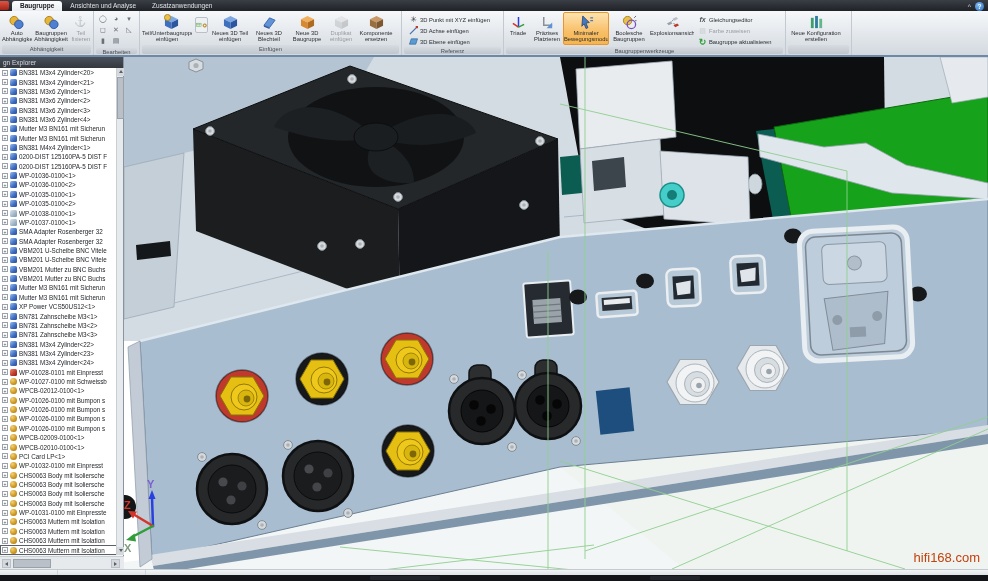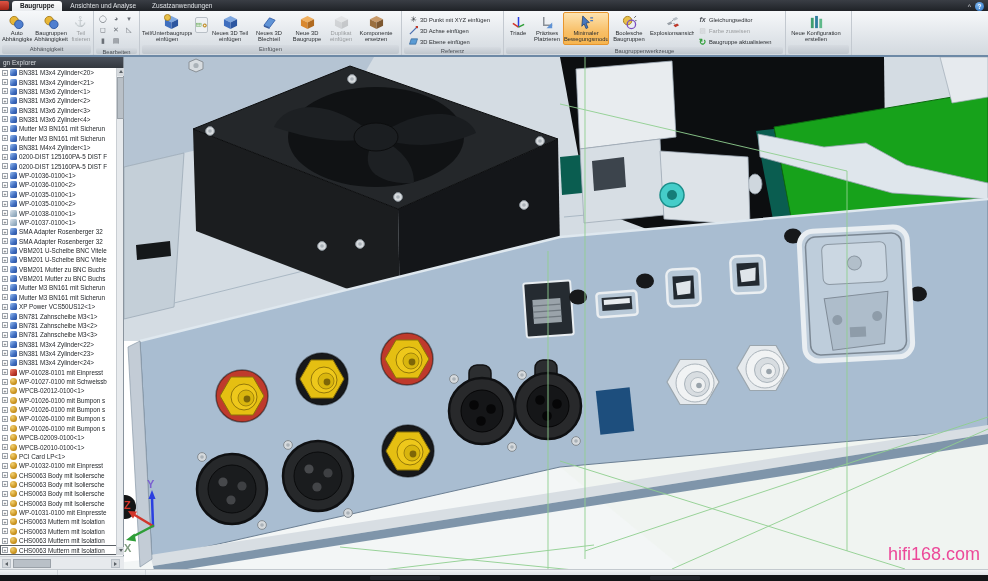--- a/index.html
+++ b/index.html
@@ -71,21 +71,21 @@
   .harr.left { left:2px; } .harr.right { right:4px; }
   #hthumb { position:absolute; left:13px; top:2px; width:38px; height:9px; background:#b9c0c7; border:1px solid #9aa1a8; }
   .tri { width:0; height:0; margin:2px auto; }
   .tri.up    { border-left:2.5px solid transparent; border-right:2.5px solid transparent; border-bottom:3.5px solid #5a6066; }
   .tri.down  { border-left:2.5px solid transparent; border-right:2.5px solid transparent; border-top:3.5px solid #5a6066; }
   .tri.left  { border-top:2.5px solid transparent; border-bottom:2.5px solid transparent; border-right:3.5px solid #5a6066; margin-top:2px; }
   .tri.right { border-top:2.5px solid transparent; border-bottom:2.5px solid transparent; border-left:3.5px solid #5a6066; margin-top:2px; }
 
   
   #viewport { position:absolute; left:124px; top:57px; width:864px; height:512px; background:#fff; overflow:hidden; }
-  #watermark { position:absolute; right:8px; bottom:4px; font-size:18px; color:#ec4899; }
+  #watermark { position:absolute; right:8px; bottom:4px; font-size:13px; color:#c2410c; }
 
   
   #statusbar { position:absolute; left:0; top:569px; width:988px; height:6px; background:linear-gradient(#f2f4f5,#dfe3e6);
     border-top:1px solid #c3c9ce; display:flex; }
   .st-cell { height:100%; border-right:1px solid #cfd4d8; }
   #taskbar { position:absolute; left:0; top:575px; width:988px; height:6px; background:var(--taskbar); }
   .tk-item { position:absolute; top:1px; height:4px; background:#22252b; border-radius:1px; }
 </style>
 </head>
 <body>

